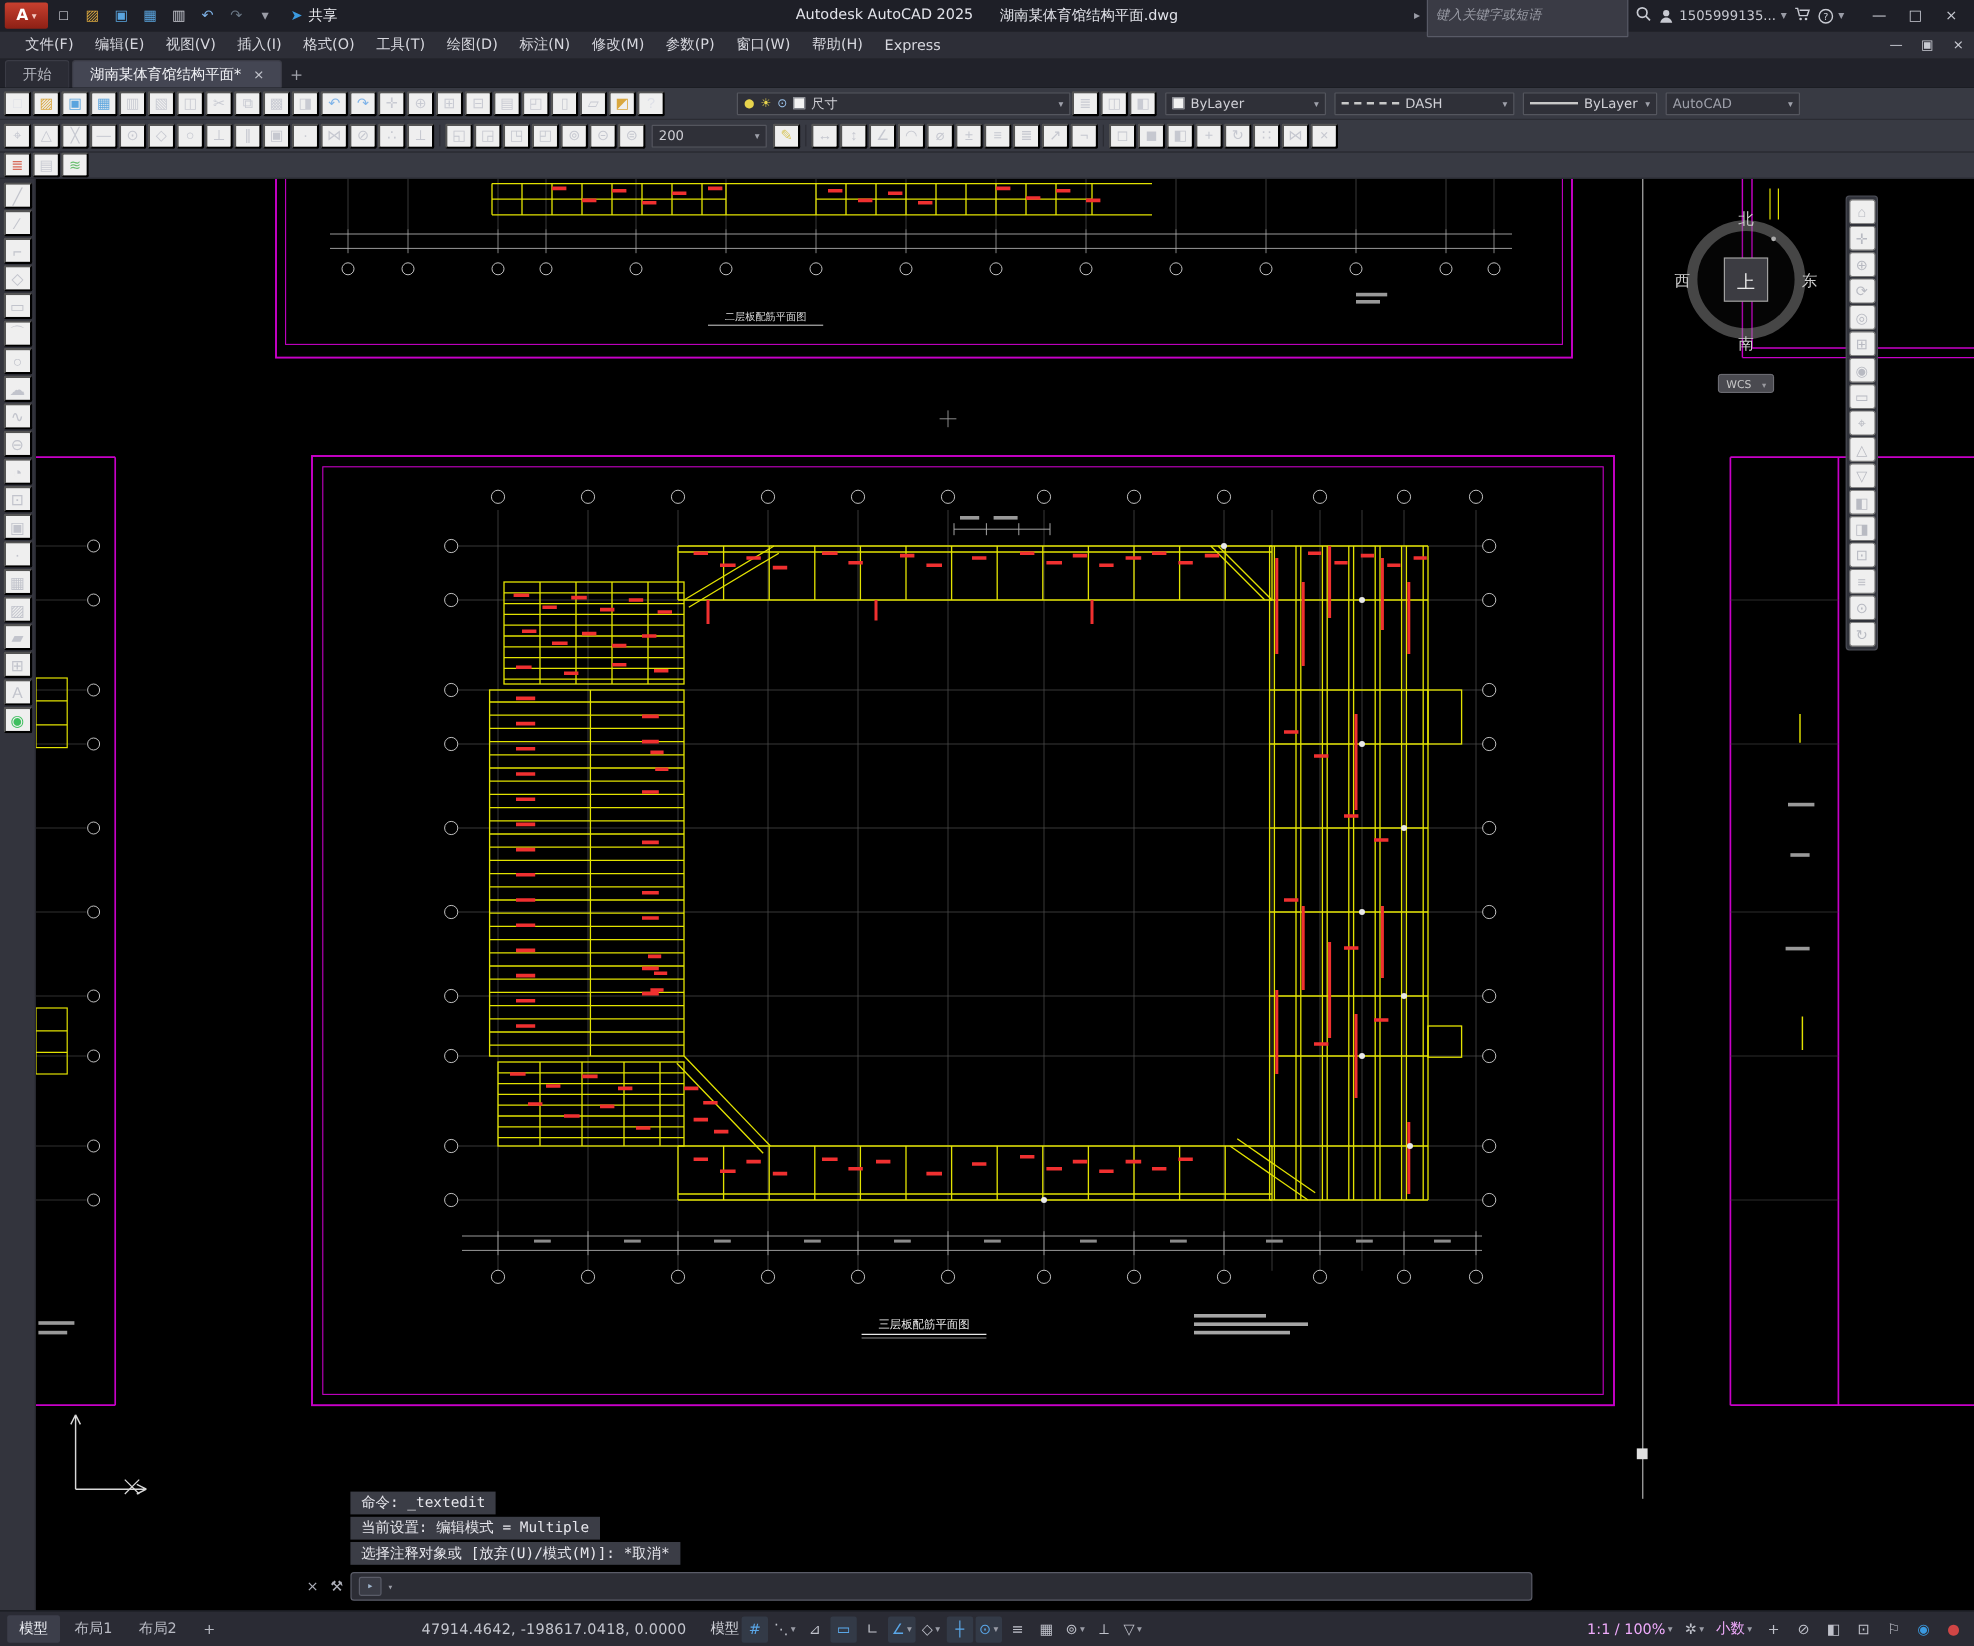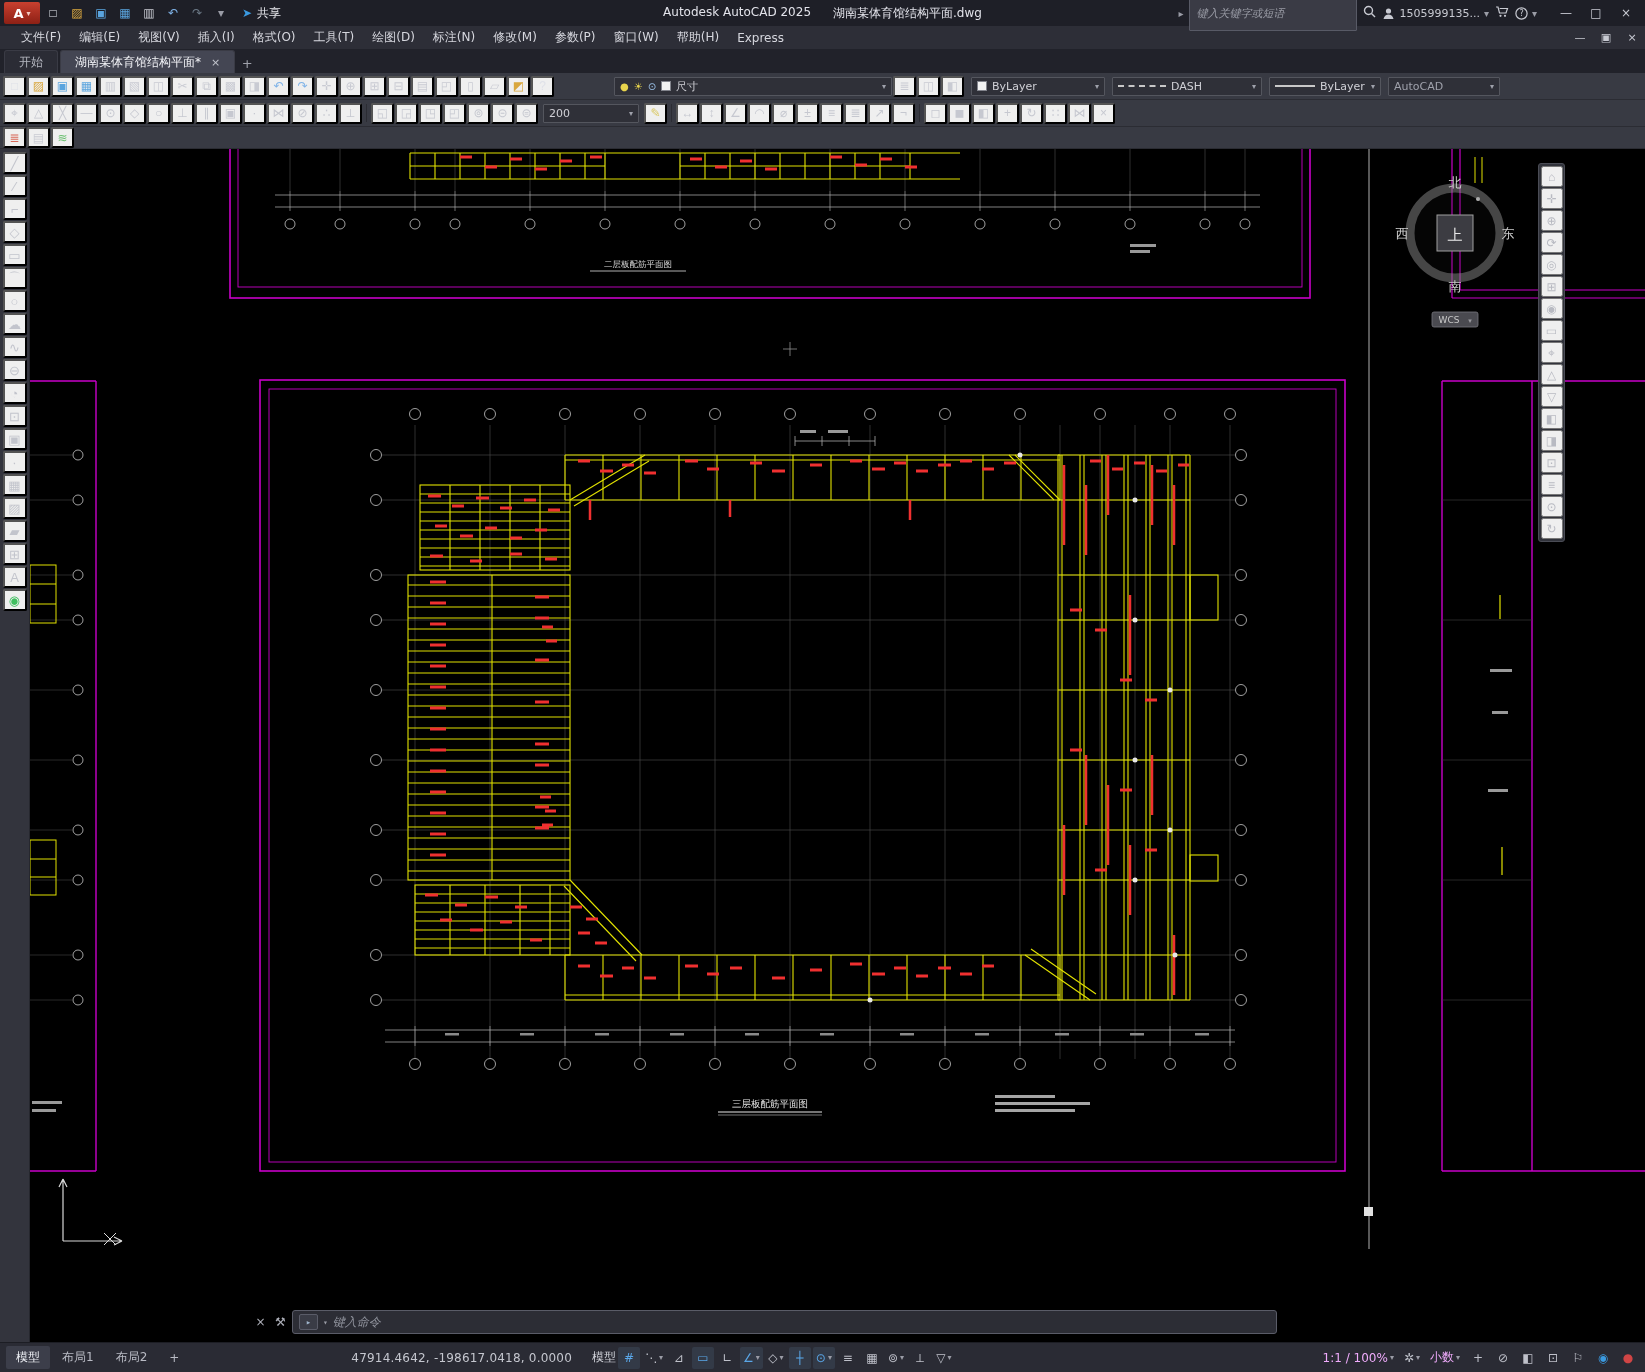--- a/index.html
+++ b/index.html
@@ -825,26 +825,30 @@
           <span>≡</span>
         </button>
         <button class="rtbtn">
           <span>⊙</span>
         </button>
         <button class="rtbtn">
           <span>↻</span>
         </button>
     </div>
 
+    <div class="cmd-history">
+      <span class="cmd-row">命令: _textedit</span>
+        <span class="cmd-row">当前设置: 编辑模式 = Multiple</span>
+        <span class="cmd-row">选择注释对象或 [放弃(U)/模式(M)]: *取消*</span>
+    </div>
     <span class="cmd-side" style="left:252px">×</span>
     <span class="cmd-side" style="left:272px">⚒</span>
     <div class="cmd-inputrow">
       <span class="cmd-badge">▸</span>
       <span class="cmd-caret">▾</span>
-      <input class="cmd-input" placeholder="键入命令" style="">
     </div>
   </div>
 
   <div class="statusbar">
     <span class="ltab active">模型</span>
       <span class="ltab">布局1</span>
       <span class="ltab">布局2</span>
       <span class="ltab">+</span>
     <span class="coords">47914.4642, -198617.0418, 0.0000</span>
     <span class="sb-model">模型</span>

